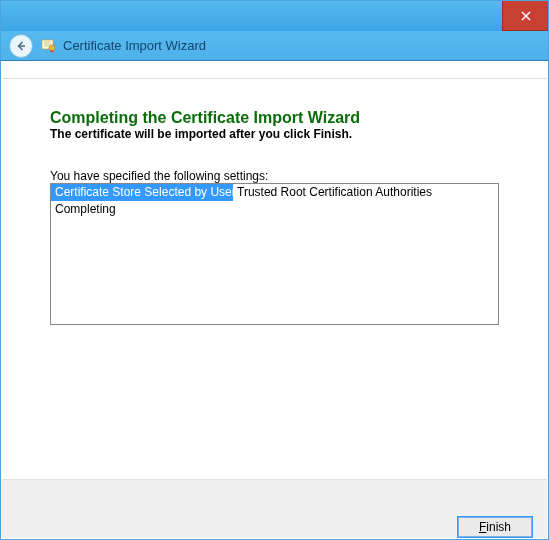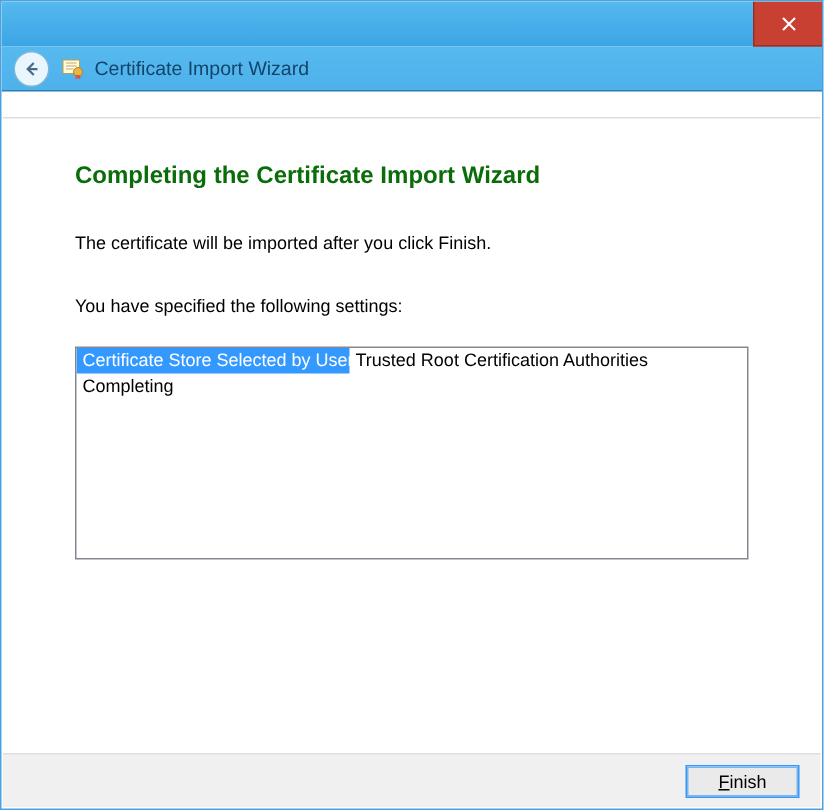--- a/index.html
+++ b/index.html
@@ -80,31 +80,31 @@
       bottom: 1px;
       border-top: 1px solid #ddd;
     }
     .content {
       padding: 30px 48px 10px 48px;
     }
     .main-heading {
       font-size: 16px;
       color: #0a6d0a;
       font-weight: 600;
-      margin-bottom: 28px;
     }
     .desc {
       font-size: 12px;
       color: #000;
       margin-bottom: 28px;
+      font-weight: bold;
     }
     .settings-label {
       font-size: 12px;
       color: #000;
-      margin-bottom: 20px;
+      margin-bottom: 0;
     }
     .settings-box {
       border: 1px solid #828790;
       height: 142px;
       background: #fff;
       overflow: hidden;
     }
     .settings-row {
       display: flex;
       font-size: 12px;
@@ -122,26 +122,26 @@
     }
     .selected {
       background: #3399ff;
       color: #fff;
     }
     .footer {
       position: absolute;
       bottom: 0;
       left: 0;
       right: 0;
-      height: 36px;
+      height: 59px;
       border-top: 1px solid #dfdfdf;
       background: #f0f0f0;
       display: flex;
       justify-content: flex-end;
-      align-items: center;
+      align-items: flex-end;
       padding-right: 14px;
       gap: 8px;
     }
     .btn {
       min-width: 76px;
       height: 22px;
       font-size: 12px;
       background: #eaeaea;
       border: 1px solid #acacac;
       padding: 0 12px;

